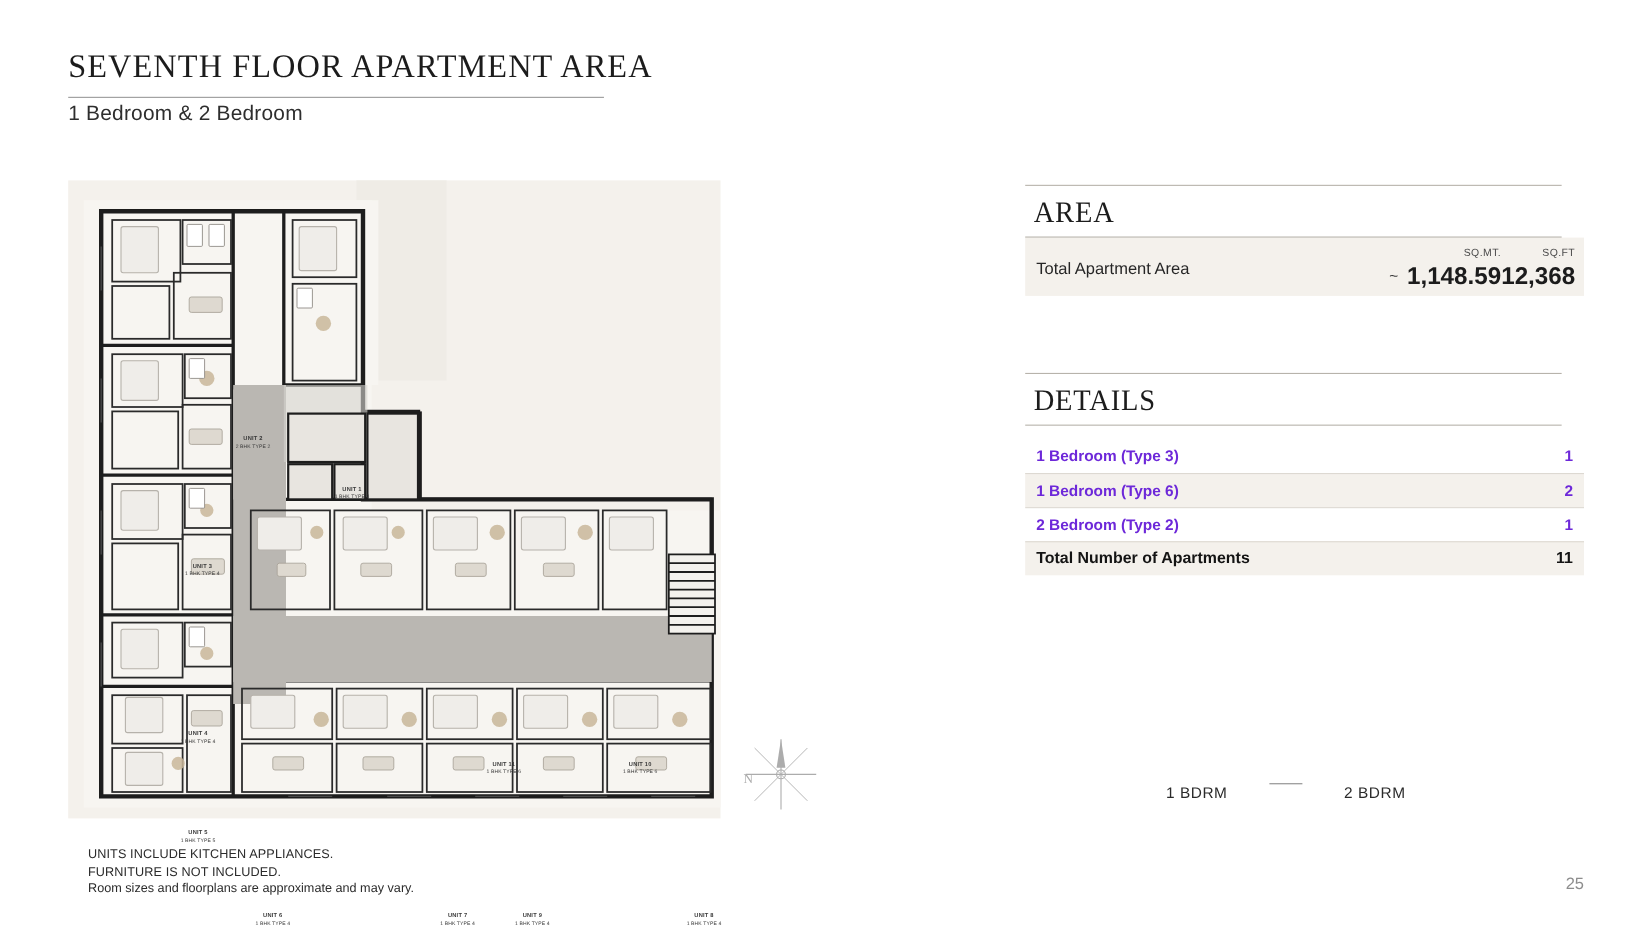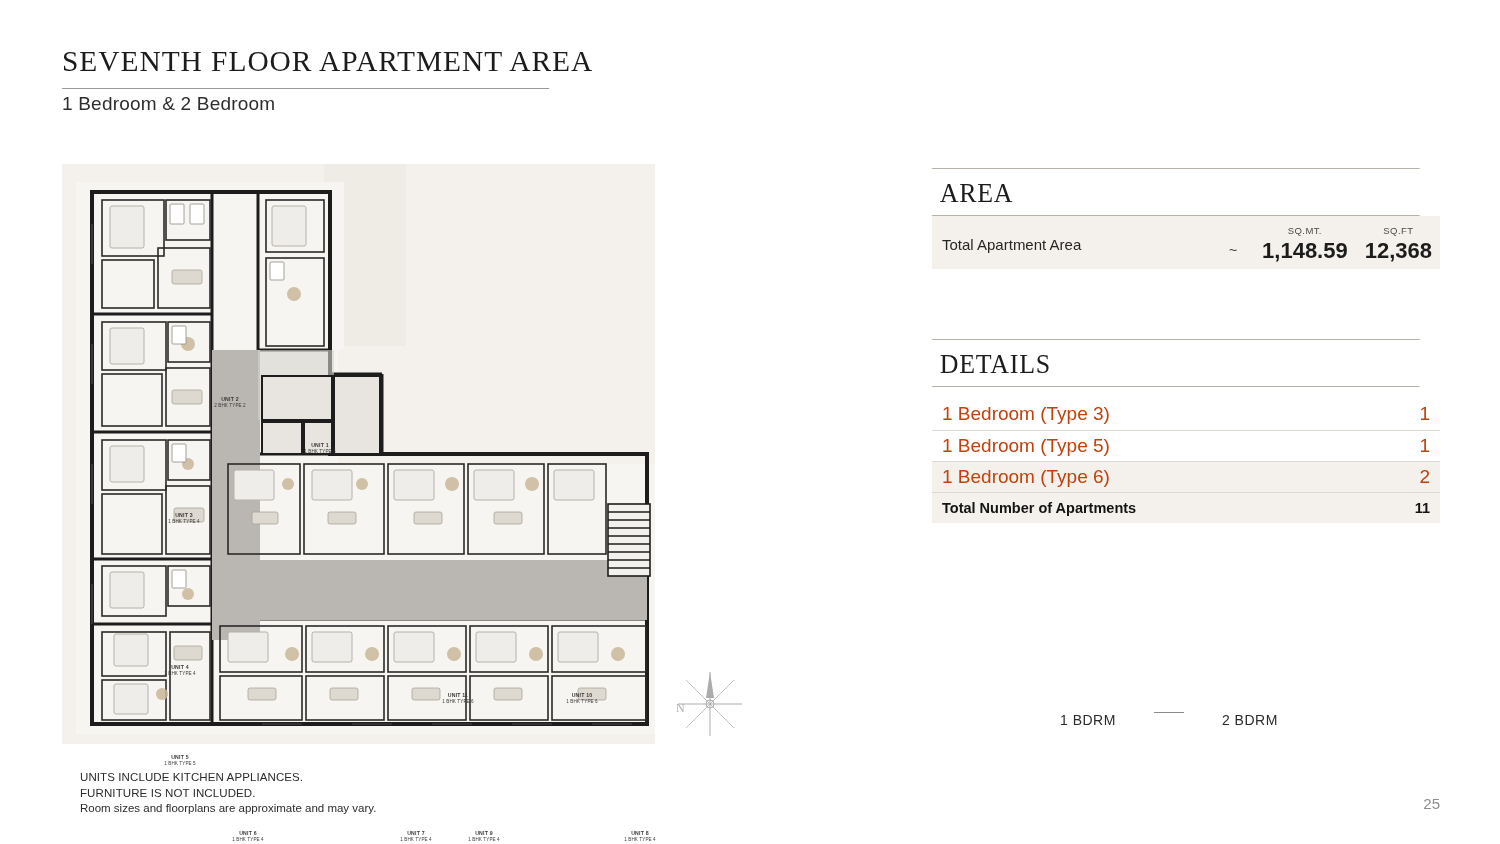--- a/index.html
+++ b/index.html
@@ -126,22 +126,22 @@
     flex: 1;
   }
   .tilde {
     font-size: 14px;
     color: #3a3a3a;
     margin-right: 8px;
     align-self: center;
     padding-top: 10px;
   }
   .area-val {
-    text-align: center;
-    margin-left: 17px;
+    text-align: right;
+    margin-left: 0;
   }
   .area-val .unit {
     font-size: 9.5px;
     letter-spacing: 0.4px;
     color: #4a4a4a;
     display: block;
     margin-bottom: 2px;
   }
   .area-val .num {
     font-size: 22px;
@@ -153,24 +153,25 @@
   .details-block { margin-top: 70px; }
 
   .details-table {
     width: 100%;
     border-collapse: collapse;
     margin-top: 12px;
   }
   .details-table tr { height: 31px; }
   .details-table tr.alt { background: #f4f1ec; }
   .details-table td {
-    font-size: 19px;
-    color: #c2410c;
+    font-size: 14px;
+    color: #6d28d9;
     padding: 0 10px;
     border-bottom: 1px solid #ddd9d2;
+    font-weight: bold;
   }
   .details-table td.count {
     text-align: right;
     width: 60px;
   }
   .details-table tr.total td {
     font-weight: bold;
     color: #141414;
     font-size: 14.5px;
     border-bottom: none;
@@ -484,27 +485,27 @@
   </div>
 
   <div class="details-block">
     <div class="sec-head">DETAILS</div>
     <table class="details-table">
       <tbody>
         <tr>
           <td>1 Bedroom (Type 3)</td>
           <td class="count">1</td>
         </tr>
-        <tr>
-          <td>1 Bedroom (Type 5)</td>
-          <td class="count">1</td>
-        </tr>
         <tr class="alt">
           <td>1 Bedroom (Type 6)</td>
           <td class="count">2</td>
+        </tr>
+        <tr>
+          <td>2 Bedroom (Type 2)</td>
+          <td class="count">1</td>
         </tr>
         <tr class="alt total">
           <td>Total Number of Apartments</td>
           <td class="count">11</td>
         </tr>
       </tbody>
     </table>
   </div>
 </div>
 

